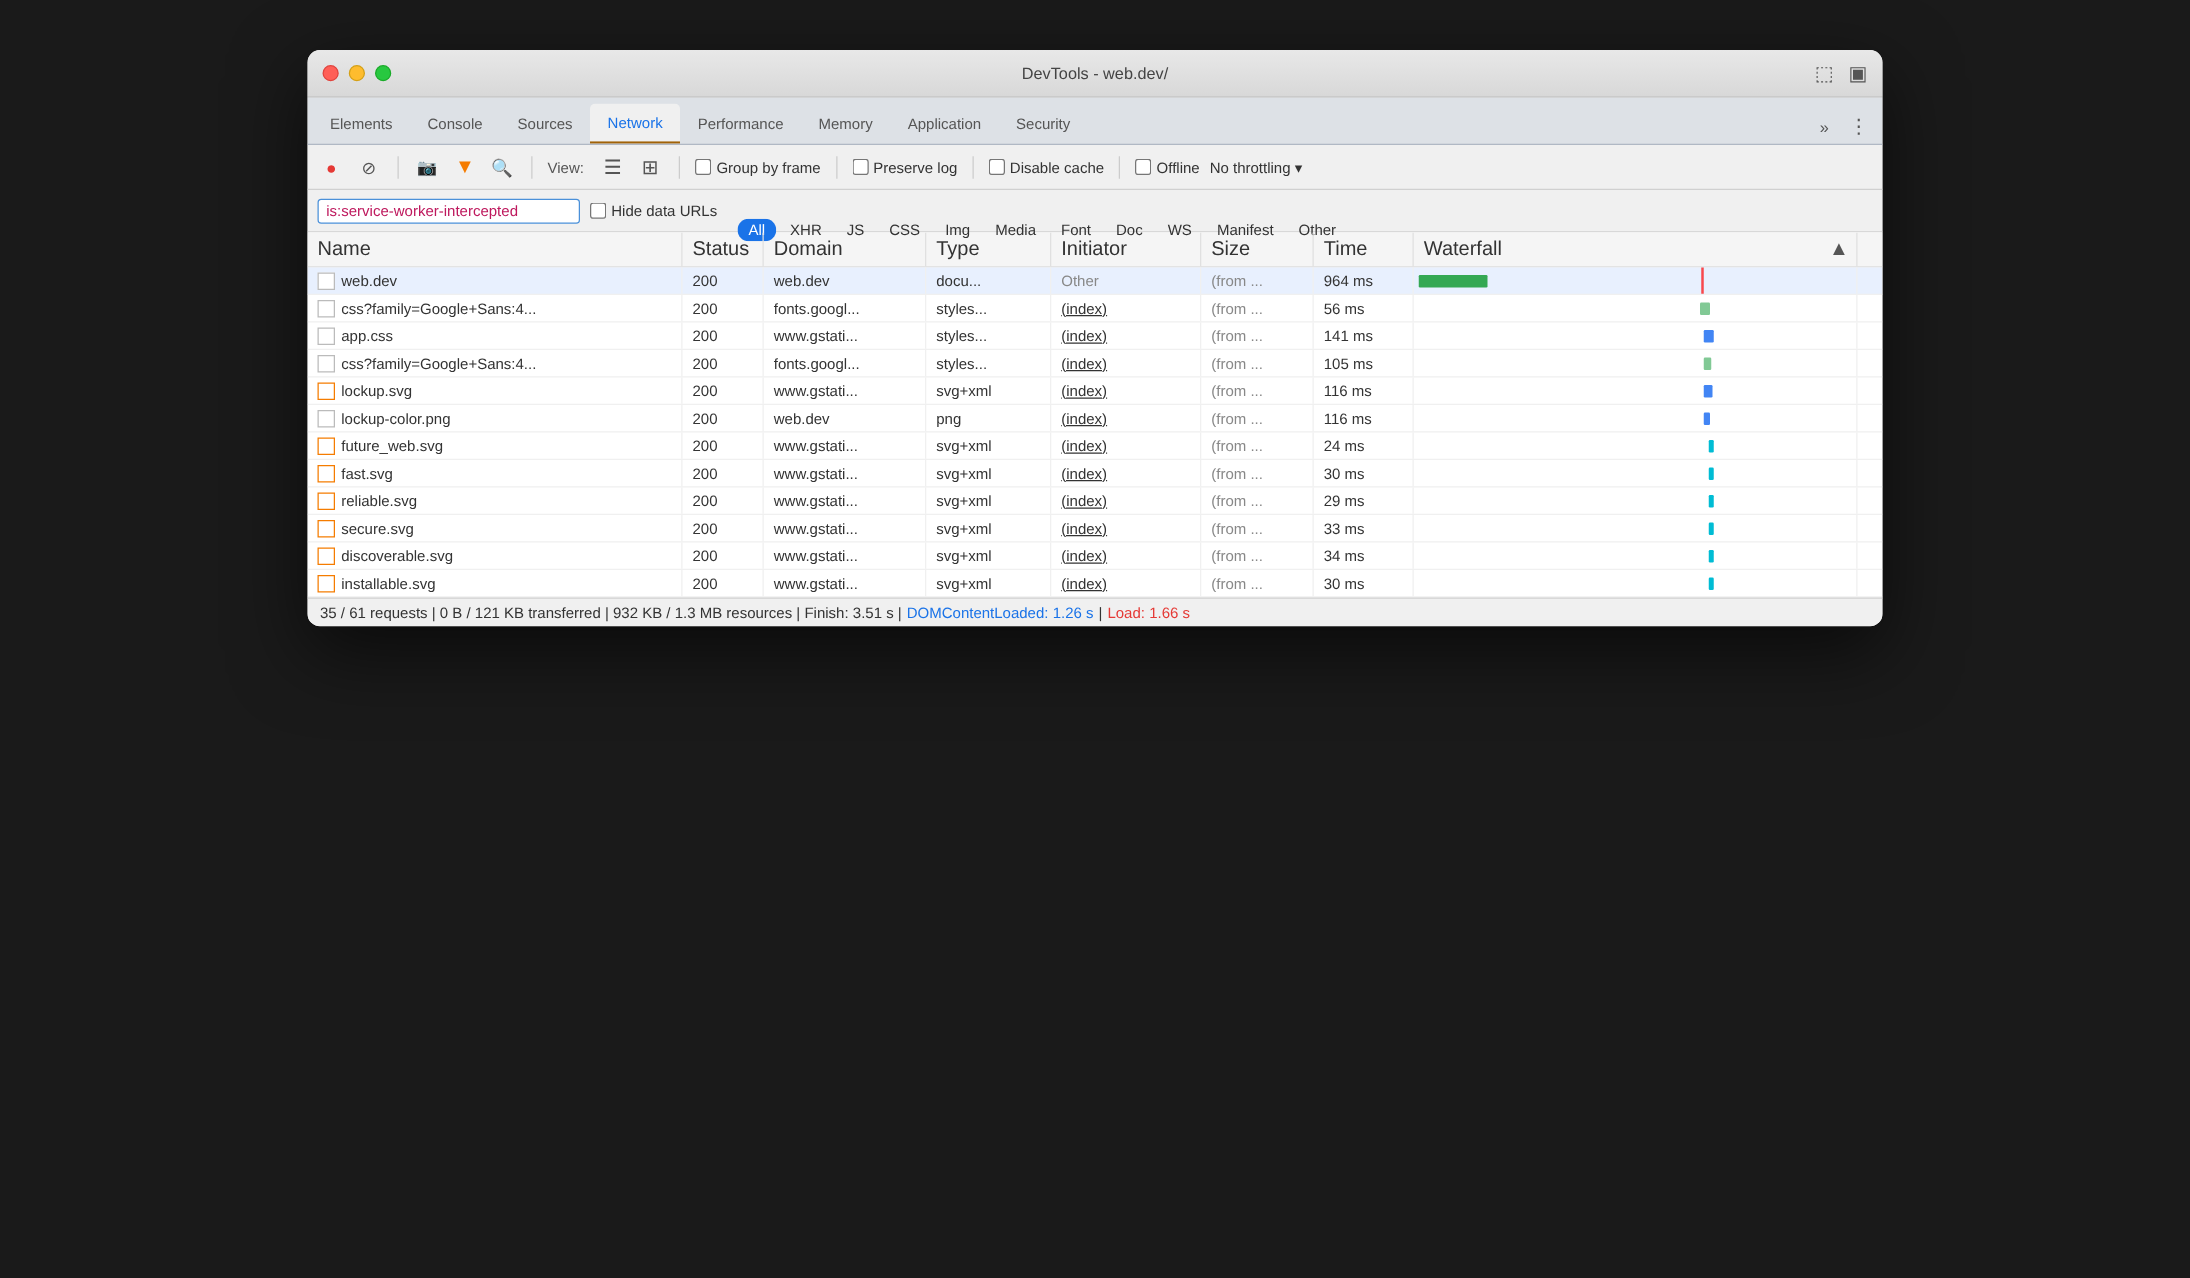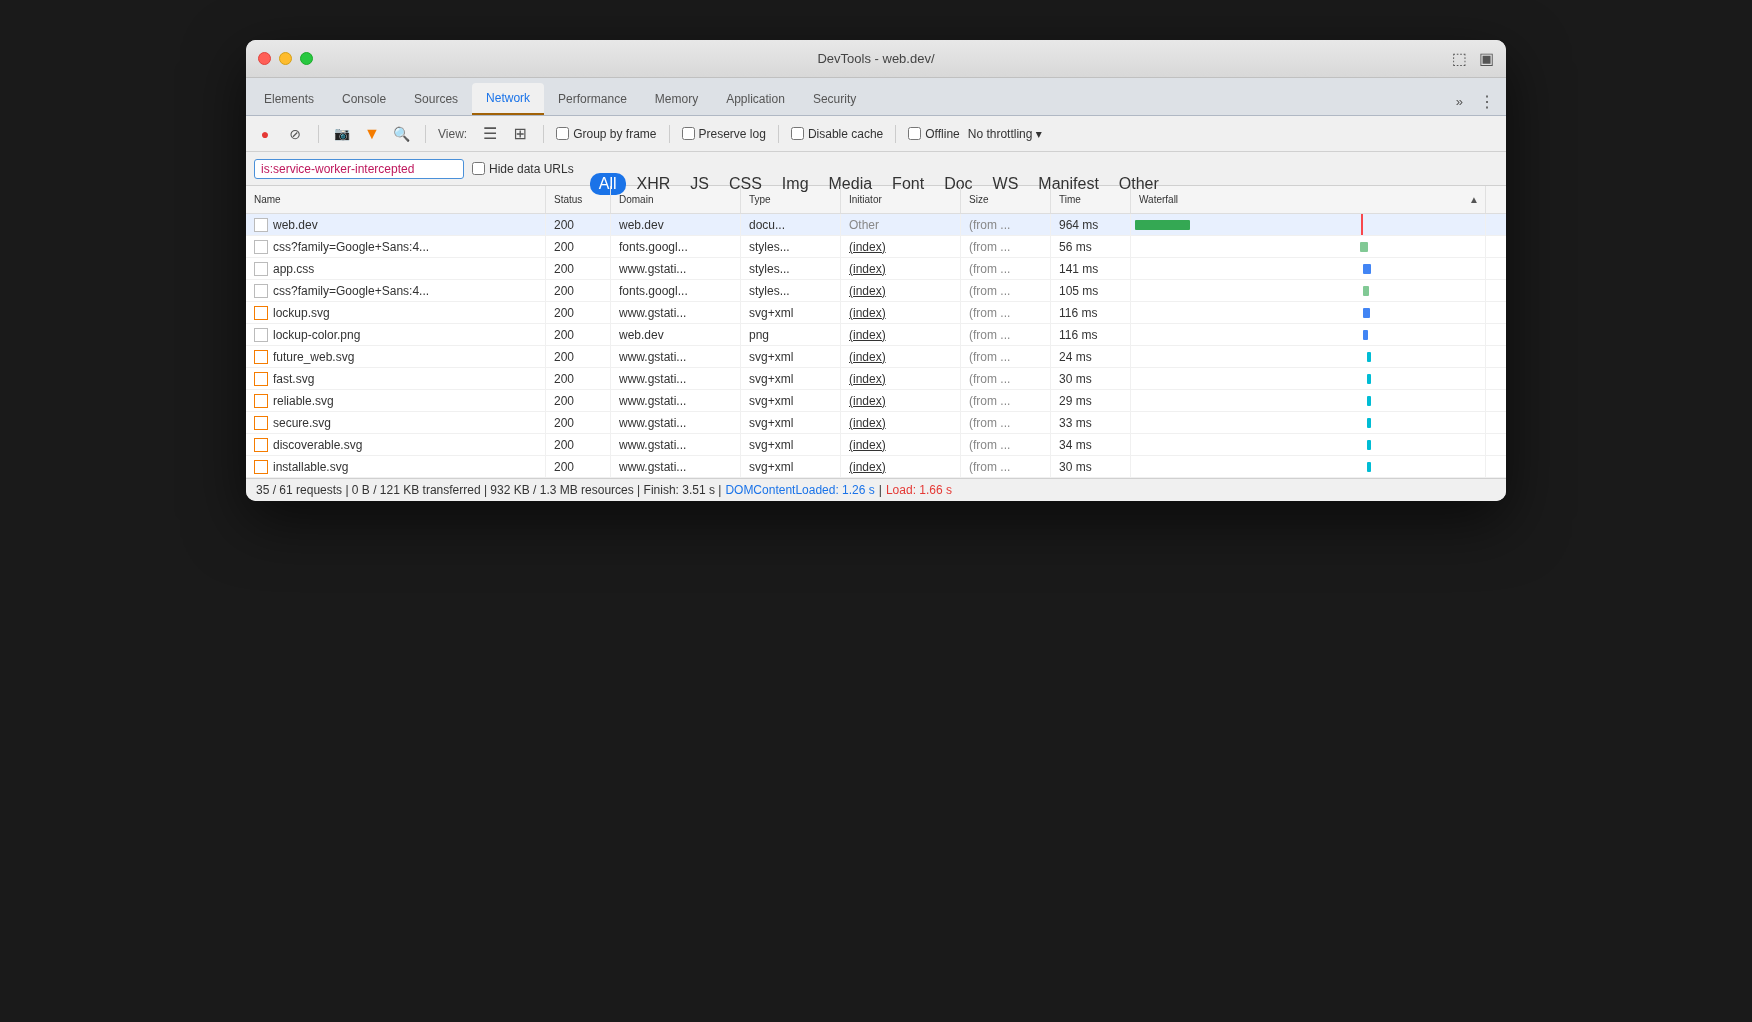--- a/index.html
+++ b/index.html
@@ -120,21 +120,21 @@
       background: white;
       color: #be185d;
     }
     .filter-types {
       display: flex;
       gap: 2px;
       margin-left: 8px;
     }
     .type-btn {
       padding: 1px 8px;
-      font-size: 16px;
+      font-size: 12px;
       color: #333;
       cursor: pointer;
       border-radius: 3px;
       border: 1px solid transparent;
       margin-top: 31px;
     }
     .type-btn.active {
       background: #1a73e8;
       color: white;
       border-radius: 10px;
@@ -154,21 +154,21 @@
       height: 28px;
       align-items: center;
       padding: 0;
     }
     .th-cell {
       padding: 0 8px;
       border-right: 1px solid #e0e0e0;
       height: 100%;
       display: flex;
       align-items: center;
-      font-size: 10px;
+      font-size: 16px;
       cursor: pointer;
       user-select: none;
     }
     .th-waterfall { display: flex; align-items: center; justify-content: space-between; }
     .table-row {
       display: grid;
       grid-template-columns: 300px 65px 130px 100px 120px 90px 80px 1fr 20px;
       border-bottom: 1px solid #f0f0f0;
       height: 22px;
       align-items: center;

